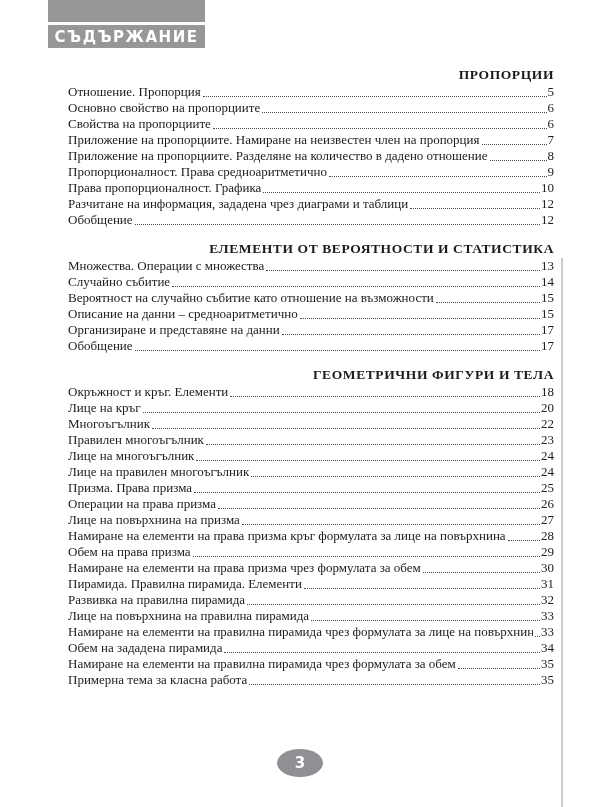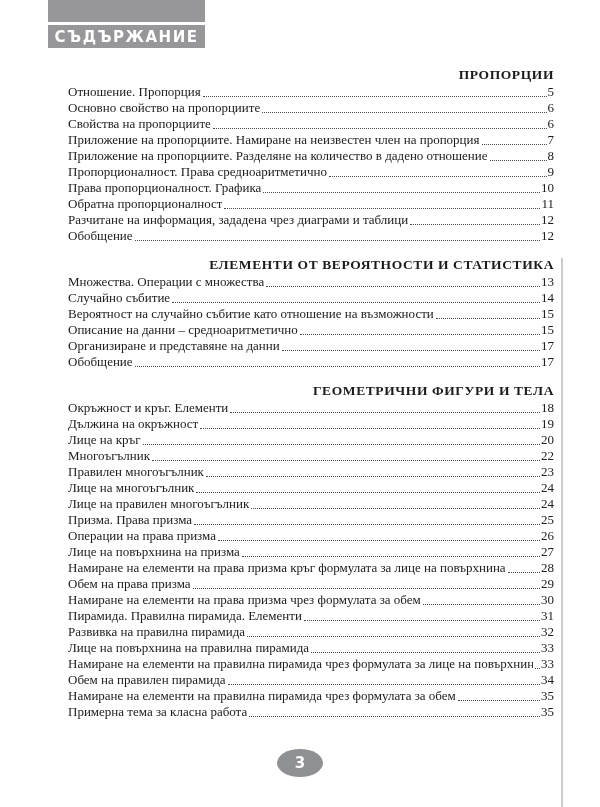--- a/index.html
+++ b/index.html
@@ -102,25 +102,20 @@
         <span class="entry-title">Пропорционалност. Права средноаритметично</span>
         <span class="dots"></span>
         <span class="page-num">9</span>
       </div>
       <div class="entry">
         <span class="entry-title">Права пропорционалност. Графика</span>
         <span class="dots"></span>
         <span class="page-num">10</span>
       </div>
       <div class="entry">
-        <span class="entry-title">Обратна пропорционалност</span>
-        <span class="dots"></span>
-        <span class="page-num">11</span>
-      </div>
-      <div class="entry">
         <span class="entry-title">Разчитане на информация, зададена чрез диаграми и таблици</span>
         <span class="dots"></span>
         <span class="page-num">12</span>
       </div>
       <div class="entry">
         <span class="entry-title">Обобщение</span>
         <span class="dots"></span>
         <span class="page-num">12</span>
       </div>
     </div>
@@ -158,25 +153,20 @@
       </div>
     </div>
     <div class="section">
       <div class="section-title">ГЕОМЕТРИЧНИ ФИГУРИ И ТЕЛА</div>
       <div class="entry">
         <span class="entry-title">Окръжност и кръг. Елементи</span>
         <span class="dots"></span>
         <span class="page-num">18</span>
       </div>
       <div class="entry">
-        <span class="entry-title">Дължина на окръжност</span>
-        <span class="dots"></span>
-        <span class="page-num">19</span>
-      </div>
-      <div class="entry">
         <span class="entry-title">Лице на кръг</span>
         <span class="dots"></span>
         <span class="page-num">20</span>
       </div>
       <div class="entry">
         <span class="entry-title">Многоъгълник</span>
         <span class="dots"></span>
         <span class="page-num">22</span>
       </div>
       <div class="entry">
@@ -238,21 +228,21 @@
         <span class="entry-title">Лице на повърхнина на правилна пирамида</span>
         <span class="dots"></span>
         <span class="page-num">33</span>
       </div>
       <div class="entry">
         <span class="entry-title">Намиране на елементи на правилна пирамида чрез формулата за лице на повърхнина</span>
         <span class="dots"></span>
         <span class="page-num">33</span>
       </div>
       <div class="entry">
-        <span class="entry-title">Обем на правилен пирамида</span>
+        <span class="entry-title">Обем на зададена пирамида</span>
         <span class="dots"></span>
         <span class="page-num">34</span>
       </div>
       <div class="entry">
         <span class="entry-title">Намиране на елементи на правилна пирамида чрез формулата за обем</span>
         <span class="dots"></span>
         <span class="page-num">35</span>
       </div>
       <div class="entry">
         <span class="entry-title">Примерна тема за класна работа</span>

